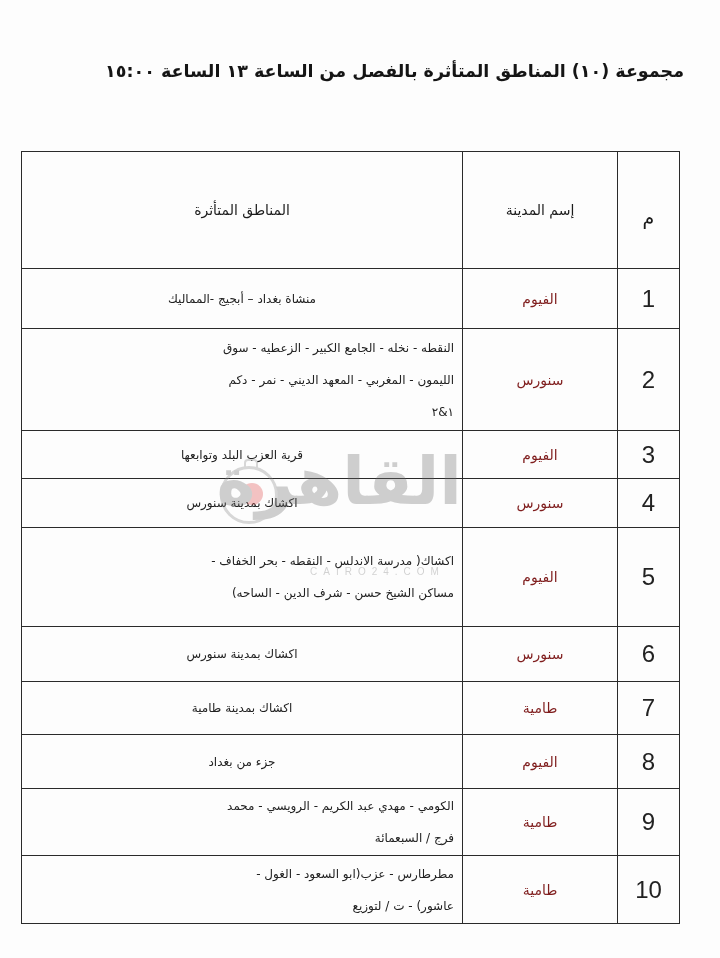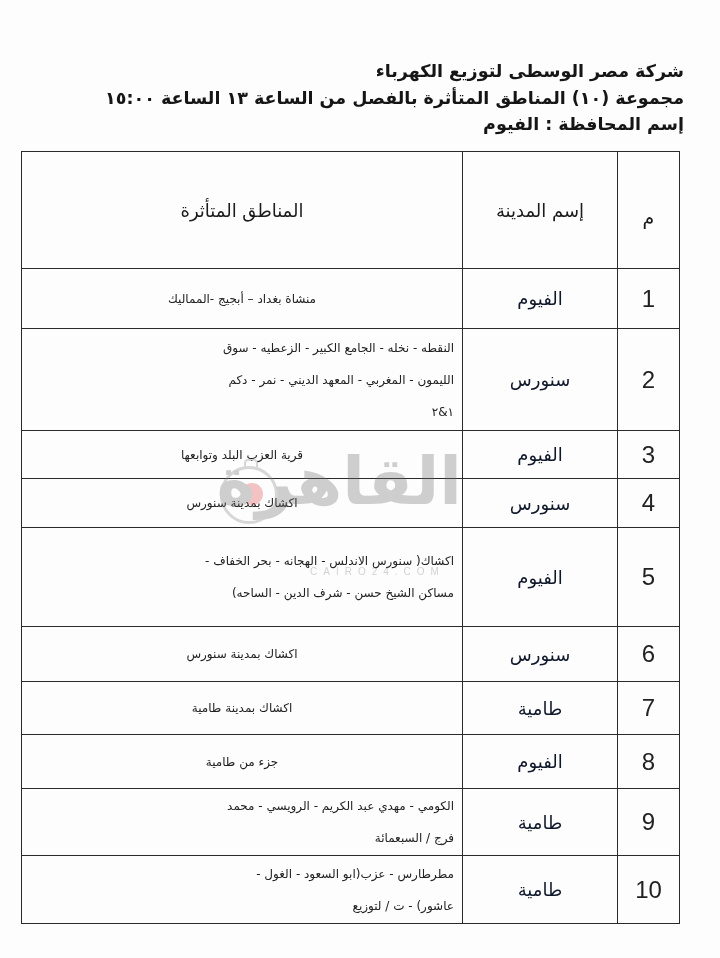--- a/index.html
+++ b/index.html
@@ -48,31 +48,31 @@
     border: 1.6px solid #2a2a2a;
     padding: 0 8px;
     vertical-align: middle;
     text-align: center;
     font-weight: normal;
   }
   col.c-num { width: 62px; }
   col.c-city { width: 155px; }
   col.c-areas { width: 441px; }
 
-  th.h { height: 102px; font-weight: bold; font-size: 18px; color: #1b1b1b; }
+  th.h { height: 102px; font-weight: bold; font-size: 14px; color: #1b1b1b; }
   th.h.num { font-size: 19px; padding-top: 14px; }
 
   td.num {
     font-family: "Liberation Sans", sans-serif;
     font-size: 24px;
     color: #222;
   }
   td.city {
-    font-size: 18px;
-    color: #0f172a;
+    font-size: 14px;
+    color: #7f1d1d;
   }
   td.areas {
     font-size: 12px;
     line-height: 32px;
     color: #222;
     padding: 0 10px;
   }
   td.areas.multi { text-align: right; }
 
   .watermark {
@@ -133,23 +133,21 @@
     border-bottom: none;
     border-radius: 4px 4px 0 0;
   }
 </style>
 </head>
 <body>
 
 <div class="page">
 
   <div class="header">
-    <div>شركة مصر الوسطى لتوزيع الكهرباء</div>
     <div>مجموعة (١٠)  المناطق المتأثرة بالفصل من الساعة ١٣ الساعة ١٥:٠٠</div>
-    <div>إسم المحافظة : الفيوم</div>
   </div>
 
   <table class="grid">
     <colgroup>
       <col class="c-num">
       <col class="c-city">
       <col class="c-areas">
     </colgroup>
     <thead>
       <tr>
@@ -186,21 +184,21 @@
         <td class="num">4</td>
         <td class="city">سنورس</td>
         <td class="areas">
           <div>اكشاك بمدينة سنورس</div>
         </td>
       </tr>
       <tr style="height:99px">
         <td class="num">5</td>
         <td class="city">الفيوم</td>
         <td class="areas multi">
-          <div>اكشاك( سنورس الاندلس - الهجانه - بحر الخفاف -</div>
+          <div>اكشاك( مدرسة الاندلس - النقطه - بحر الخفاف -</div>
           <div>مساكن الشيخ حسن - شرف الدين - الساحه)</div>
         </td>
       </tr>
       <tr style="height:55px">
         <td class="num">6</td>
         <td class="city">سنورس</td>
         <td class="areas">
           <div>اكشاك بمدينة سنورس</div>
         </td>
       </tr>
@@ -208,21 +206,21 @@
         <td class="num">7</td>
         <td class="city">طامية</td>
         <td class="areas">
           <div>اكشاك بمدينة طامية</div>
         </td>
       </tr>
       <tr style="height:54px">
         <td class="num">8</td>
         <td class="city">الفيوم</td>
         <td class="areas">
-          <div>جزء من طامية</div>
+          <div>جزء من بغداد</div>
         </td>
       </tr>
       <tr style="height:67px">
         <td class="num">9</td>
         <td class="city">طامية</td>
         <td class="areas multi">
           <div>الكومي - مهدي عبد الكريم - الرويسي - محمد</div>
           <div>فرج  /  السبعمائة</div>
         </td>
       </tr>

